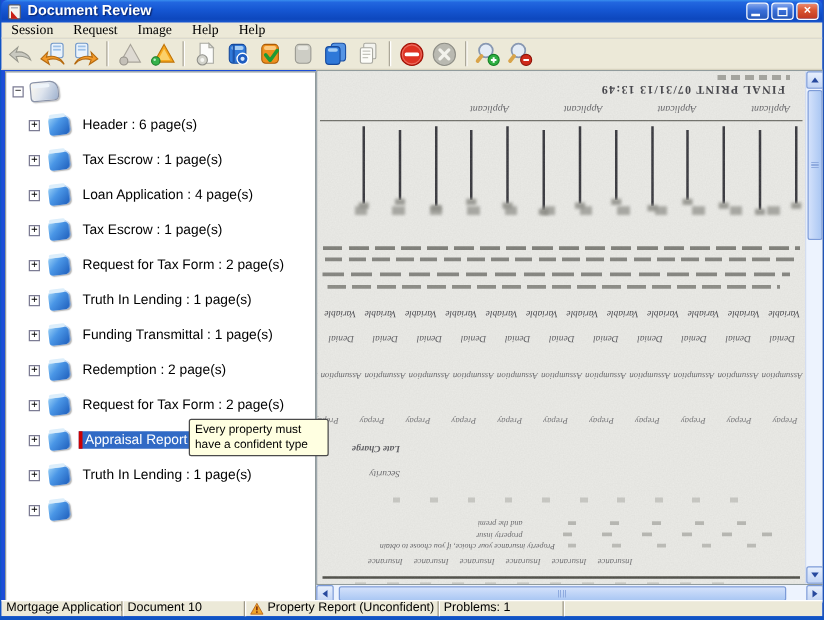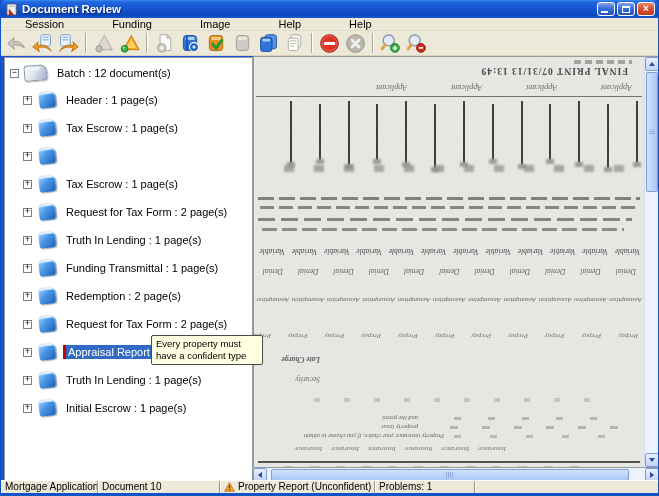--- a/index.html
+++ b/index.html
@@ -22,21 +22,21 @@
   .winbtn{width:18px;height:14px;border:1px solid #fff;border-radius:3px;
     background:linear-gradient(180deg,#84a6ec 0%,#3a6fd8 45%,#2557b8 100%);
     color:#fff;font-size:9px;line-height:11px;text-align:center;position:relative;cursor:default;}
   .winbtn.close{background:linear-gradient(180deg,#eb8a70 0%,#d9542f 45%,#c03820 100%);}
   .winbtn .minbar{position:absolute;left:3px;bottom:2px;width:7px;height:2px;background:#fff;}
   .winbtn .restsq{position:absolute;left:4px;top:3px;width:8px;height:7px;border:1px solid #fff;border-top-width:2px;}
   .winbtn.close span{font-weight:bold;font-size:10px;line-height:12px;}
   
   .menubar{position:absolute;left:0;top:18px;right:0;height:13px;background:#ece9d8;
     display:flex;align-items:center;border-bottom:1px solid #e0dcc8;}
-  .menuitem{padding:0 24px;font-size:11px;line-height:13px;cursor:default;}
+  .menuitem{padding:0 8px;font-size:11px;line-height:13px;cursor:default;font-family:Liberation Serif, serif;}
   
   .toolbar{position:absolute;left:0;top:31px;right:0;height:25px;background:#ece9d8;
     display:flex;align-items:center;padding-left:2px;border-bottom:1px solid #d8d4c0;}
   .tbtn{border:none;background:transparent;width:25px;height:24px;padding:0;margin:0 0 0 1px;cursor:default;}
   .tbtn svg{width:23px;height:23px;display:block;margin:auto;}
   .tsep{width:1px;height:20px;background:#aca899;box-shadow:1px 0 0 #fff;margin:0 4px;display:inline-block;}
   
   .treepanel{
     position:absolute;left:3px;top:57px;width:249px;height:425px;background:#fff;
     border:1px solid #919b9c;overflow:hidden;
@@ -117,21 +117,21 @@
         </span>
       <span class="winbtn">
           <span class="restsq"></span>
         </span>
       <span class="winbtn close"><span>×</span></span>
     </span>
   </div>
 
   <div class="menubar">
     <span class="menuitem">Session</span>
-    <span class="menuitem">Funding</span>
+    <span class="menuitem">Request</span>
     <span class="menuitem">Image</span>
     <span class="menuitem">Help</span>
     <span class="menuitem">Help</span>
   </div>
 
   <div class="toolbar">
       <button class="tbtn"><span class="ticon"><svg viewBox="0 0 26 26">
             <path d="M22 18c-2-6-8-8-13-7l1.5-4.5L3 13l7.5 6.5L9 15c5-1 9 0 13 3z" fill="#c9c9c0" stroke="#96968c"></path>
           </svg></span></button>
       <button class="tbtn"><span class="ticon"><svg viewBox="0 0 26 26">
@@ -212,35 +212,35 @@
             <path d="M7 14.5L3.5 19" stroke="#d9a44a" stroke-width="3.4" stroke-linecap="round"></path>
             <circle cx="18" cy="18" r="5" fill="#cf2a1b" stroke="#8e1408"></circle>
             <path d="M15.5 18h5" stroke="#fff" stroke-width="1.8"></path>
           </svg></span></button>
     </div>
 
   <div class="treepanel">
       <div class="trow root">
         <span class="exp">−</span>
         <span class="batchicon"></span>
-        <span class="tlabel">Batch : 12 document(s)</span>
-      </div>
-      <div class="trow">
-        <span class="exp">+</span>
-        <span class="bookicon"></span>
-        <span class="tlabel">Header : 1 page(s)</span>
+      </div>
+      <div class="trow">
+        <span class="exp">+</span>
+        <span class="bookicon"></span>
+        <span class="tlabel">Header : 6 page(s)</span>
       </div>
       <div class="trow">
         <span class="exp">+</span>
         <span class="bookicon"></span>
         <span class="tlabel">Tax Escrow : 1 page(s)</span>
       </div>
       <div class="trow">
         <span class="exp">+</span>
         <span class="bookicon"></span>
+        <span class="tlabel">Loan Application : 4 page(s)</span>
       </div>
       <div class="trow">
         <span class="exp">+</span>
         <span class="bookicon"></span>
         <span class="tlabel">Tax Escrow : 1 page(s)</span>
       </div>
       <div class="trow">
         <span class="exp">+</span>
         <span class="bookicon"></span>
         <span class="tlabel">Request for Tax Form : 2 page(s)</span>
@@ -271,21 +271,20 @@
         <span class="tlabel sel">Appraisal Report : 1 page(s)</span>
       </div>
       <div class="trow">
         <span class="exp">+</span>
         <span class="bookicon"></span>
         <span class="tlabel">Truth In Lending : 1 page(s)</span>
       </div>
       <div class="trow">
         <span class="exp">+</span>
         <span class="bookicon"></span>
-        <span class="tlabel">Initial Escrow : 1 page(s)</span>
       </div>
     </div>
 
   <div class="tooltip">Every property must have a confident type</div>
 
   <div class="previewpane">
     <div class="scan">
 
       <div class="strip" style="top:3px;right:12px;width:58px;height:4px;background:repeating-linear-gradient(90deg,#8b8b85 0 7px,transparent 7px 11px);opacity:.75;"></div>
       <div class="rot" style="top:9px;left:0;right:0;font-weight:bold;font-size:9.5px;letter-spacing:1px;padding-left:16px;">FINAL PRINT 07/31/13 13:49</div>
@@ -365,21 +364,21 @@
     <span class="thumbh" style="left:18px;width:358px;">
         <span class="grip griph"></span>
       </span>
     <span class="sbtn" style="right:0;top:0;">
         <span class="arr right"></span>
       </span>
   </div>
 
   <div class="statusbar">
     <span class="spanel" style="width:97px;">Mortgage Applications 1</span>
-    <span class="spanel" style="width:122px;">Document 10</span>
+    <span class="spanel" style="width:98px;">Document 10</span>
     <span class="spanel" style="width:155px;">
       <span class="warnicon">
         <svg viewBox="0 0 14 12">
             <path d="M7 0.5 13.3 11.5 H0.7 Z" fill="#f0a42a" stroke="#b05b10" stroke-width="0.8"></path>
             <rect x="6.2" y="3.6" width="1.6" height="4" fill="#7a2a08"></rect>
             <rect x="6.2" y="8.6" width="1.6" height="1.6" fill="#7a2a08"></rect>
           </svg>
       </span>
       <span>Property Report (Unconfident)</span>
     </span>

